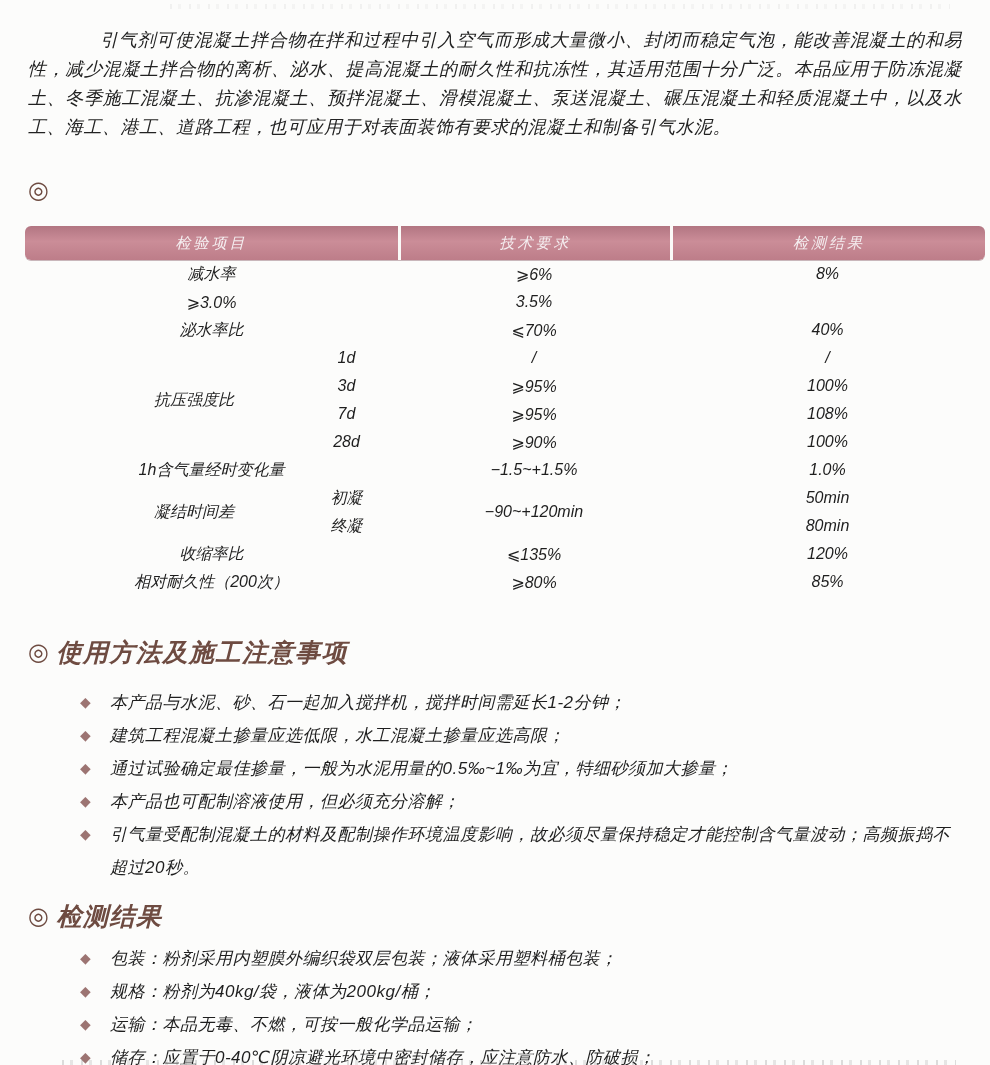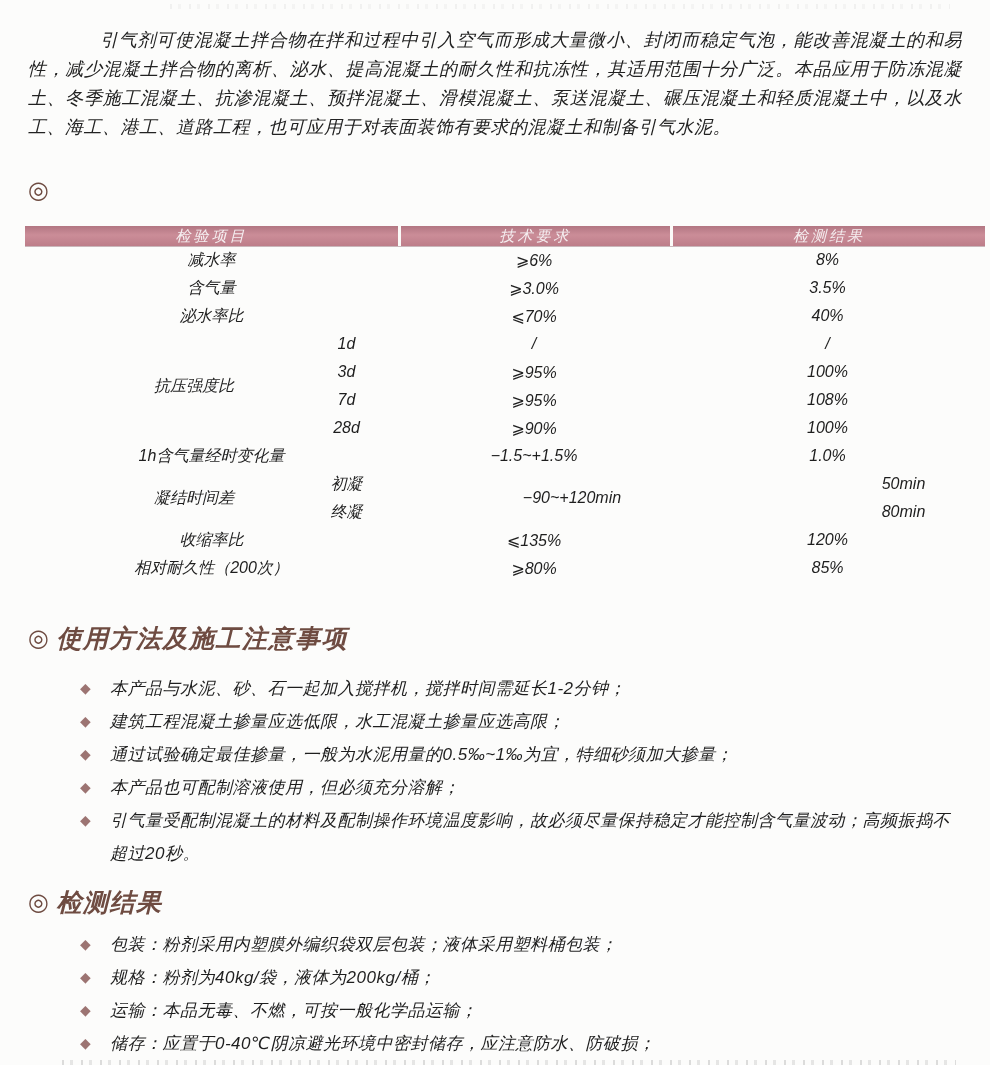--- a/index.html
+++ b/index.html
@@ -24,33 +24,34 @@
     letter-spacing:1.5px;
   }
   .section-title .marker{font-size:24px;font-weight:400;color:#6e4b41;}
   .st-1{margin-top:32px;}
   .st-2{margin-top:40px;}
   .st-3{margin-top:16px;}
 
   
   .ptable{width:960px;margin:20px 0 0 -3px;font-size:16px;}
   .thead{
-    display:grid;grid-template-columns:373px 272px 315px;height:20px;
+    display:grid;grid-template-columns:373px 272px 315px;height:34px;
     background:linear-gradient(#b27682,#cb8d98 45%,#bd7d89);
     box-shadow:0 1px 0 rgba(140,100,108,.45);
+    border-radius:6px;
   }
   .th{
     display:flex;align-items:center;justify-content:center;
     color:#f5eef0;font-size:15px;letter-spacing:3px;box-sizing:border-box;
   }
   .th + .th{border-left:3px solid #fbfaf8;}
   .trow{display:grid;grid-template-columns:373px 272px 315px;}
   .td{height:28px;display:flex;align-items:center;justify-content:center;}
   .g4{height:112px;}
-  .g2{height:56px;gap:38px;}
+  .g2{height:56px;}
   .split{display:grid;grid-template-columns:1fr 103px;}
   .glabel{display:flex;align-items:center;justify-content:center;padding-left:68px;}
   .subcol{display:grid;grid-auto-rows:28px;}
   .sub{display:flex;align-items:center;justify-content:center;}
   .stack{display:grid;grid-auto-rows:28px;}
   .stack > div{display:flex;align-items:center;justify-content:center;}
   .spanv{display:flex;align-items:center;justify-content:center;}
 
   
   .bullets{list-style:none;margin:0;padding:0 0 0 52px;font-size:17px;}
@@ -91,21 +92,20 @@
       <div class="th">技术要求</div>
       <div class="th">检测结果</div>
     </div>
 
     <div class="trow">
       <div class="td">减水率</div>
       <div class="td">⩾6%</div>
       <div class="td">8%</div>
     </div>
     <div class="trow">
-      <div class="td">含气量</div>
       <div class="td">⩾3.0%</div>
       <div class="td">3.5%</div>
     </div>
     <div class="trow">
       <div class="td">泌水率比</div>
       <div class="td">⩽70%</div>
       <div class="td">40%</div>
     </div>
 
     <div class="trow g4">

